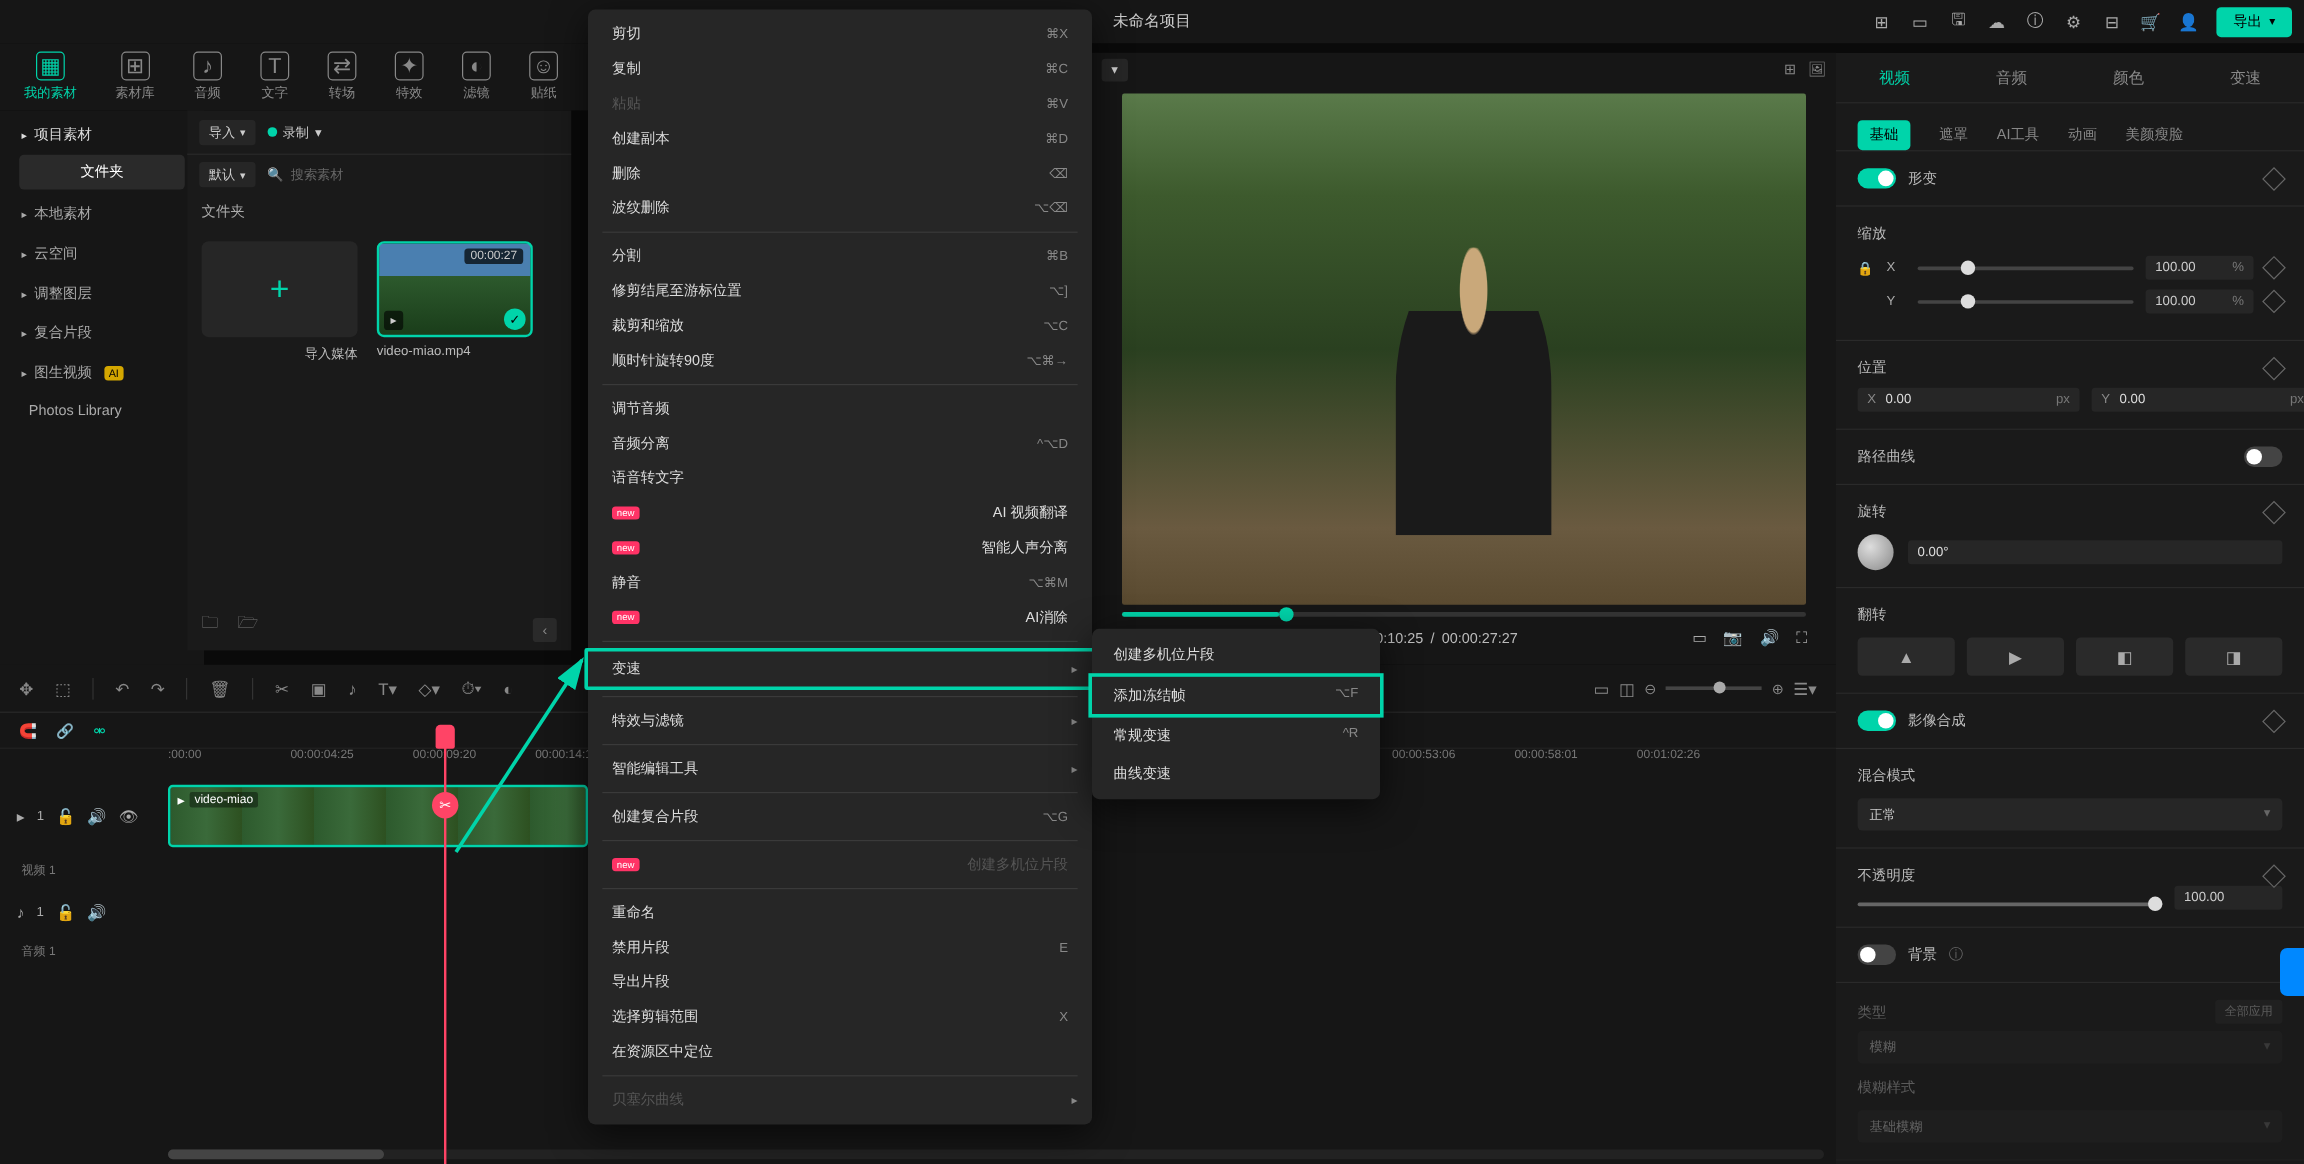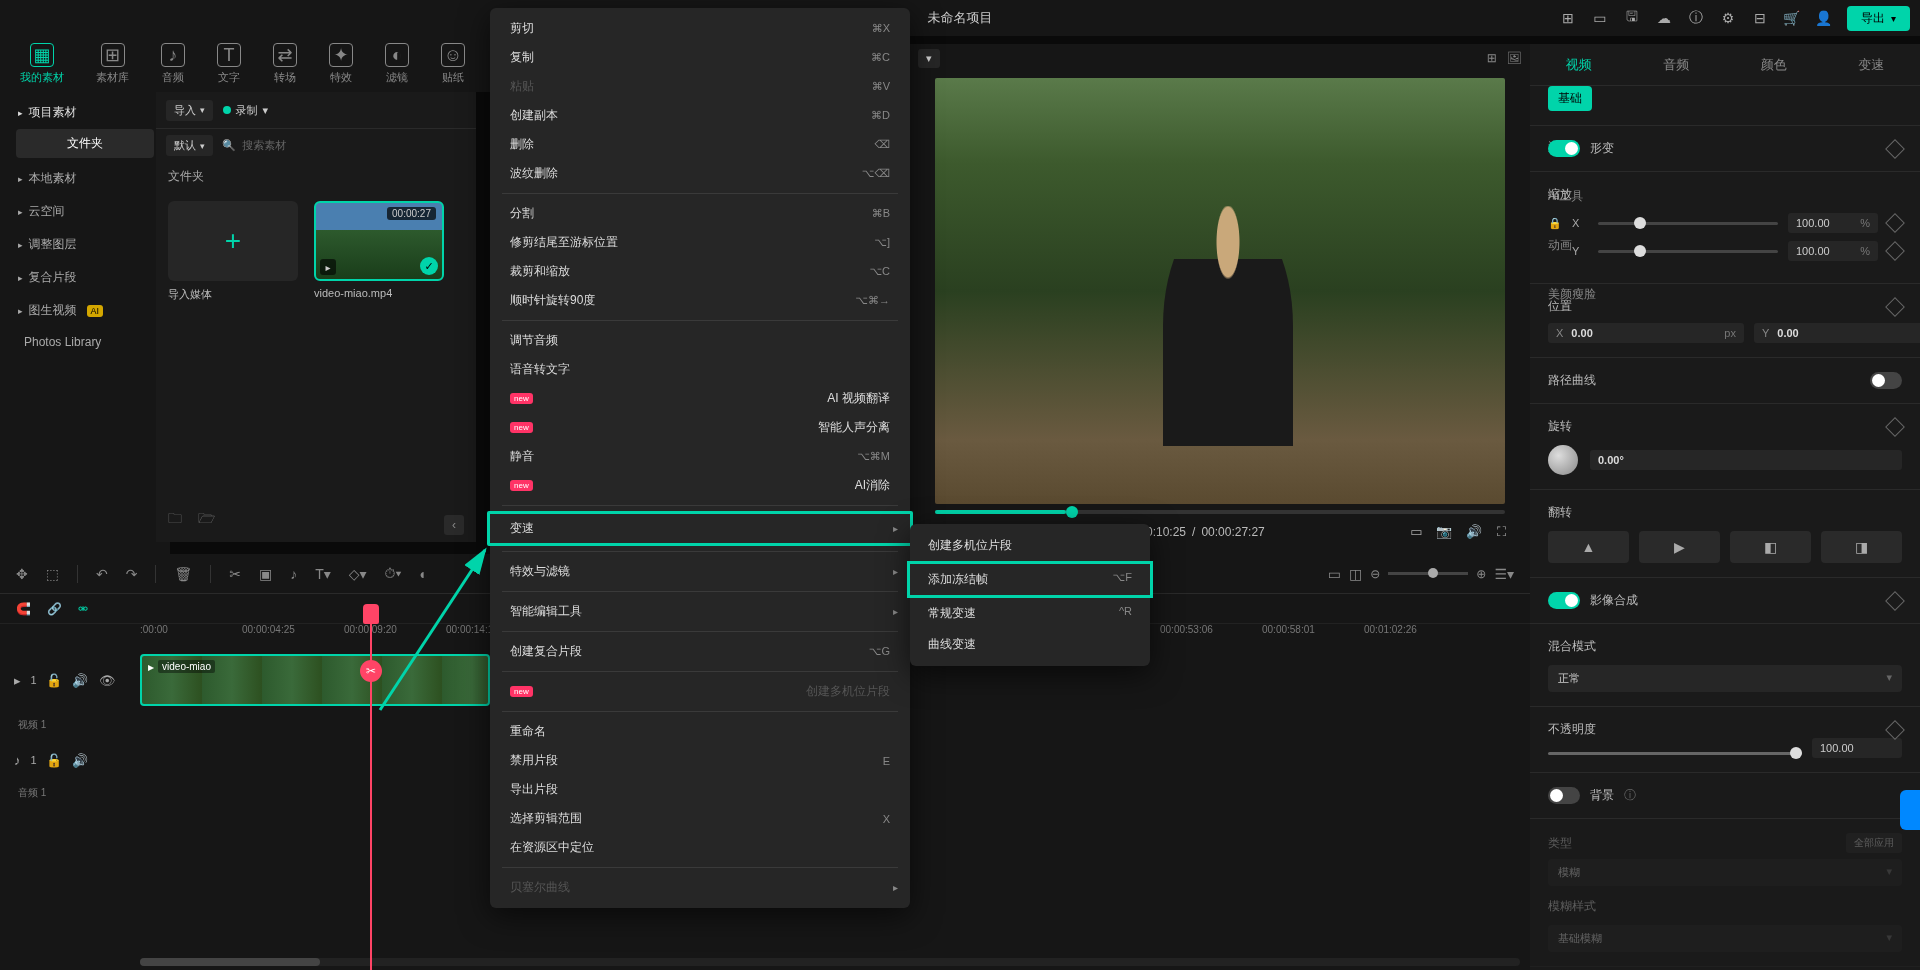--- a/index.html
+++ b/index.html
@@ -48,21 +48,21 @@
 .mp-label{font-size:12px;color:#aaa;padding:6px 12px;}
 .mp-grid{display:flex;gap:16px;padding:10px 12px;}
 .mp-add{width:130px;height:80px;background:#262626;border-radius:6px;display:flex;align-items:center;justify-content:center;cursor:pointer;}
 .mp-add-plus{font-size:28px;color:#00d4aa;font-weight:200;}
 .mp-thumb{width:130px;}
 .mp-thumb-img{width:130px;height:80px;border-radius:6px;border:2px solid #00d4aa;position:relative;background:linear-gradient(180deg,#4a7fb0 0%,#4a7fb0 35%,#2d5a2d 35%,#1a3d1a 100%);overflow:hidden;}
 .mp-dur{position:absolute;top:4px;right:6px;background:rgba(0,0,0,.7);padding:1px 5px;border-radius:3px;font-size:10px;}
 .mp-check{position:absolute;bottom:4px;right:4px;width:18px;height:18px;background:#00d4aa;border-radius:50%;display:flex;align-items:center;justify-content:center;color:#000;font-size:11px;}
 .mp-tag{position:absolute;bottom:4px;left:4px;width:16px;height:16px;background:rgba(0,0,0,.6);border-radius:3px;display:flex;align-items:center;justify-content:center;font-size:10px;}
 .mp-name{font-size:11px;color:#bbb;margin-top:6px;}
-.mp-add-lbl{font-size:11px;color:#bbb;margin-top:6px;text-align:left;}
+.mp-add-lbl{font-size:11px;color:#bbb;margin-top:6px;text-align:right;}
 
 
 .ctx { position:absolute; top:8px; left:490px; width:420px; background:#262626; border-radius:6px; padding:6px 0; z-index:100; box-shadow:0 8px 30px rgba(0,0,0,.6); }
 .ctx-item { padding:6px 20px; display:flex; justify-content:space-between; align-items:center; font-size:12px; color:#ddd; cursor:pointer; position:relative; }
 .ctx-item.disabled{color:#555;}
 .ctx-item .sc{color:#888;font-size:11px;}
 .ctx-sep{height:1px;background:#3a3a3a;margin:5px 12px;}
 .ctx-arrow::after{content:"▸";position:absolute;right:12px;color:#888;font-size:10px;}
 .ctx-badge{background:#ff3366;color:#fff;font-size:8px;padding:1px 4px;border-radius:3px;margin-right:6px;}
 .ctx-badge.new{background:#ff3366;}
@@ -90,21 +90,21 @@
 .prev-ctrl{display:flex;align-items:center;justify-content:space-between;padding:6px 24px;font-size:12px;color:#bbb;}
 .prev-time{display:flex;gap:6px;}
 .prev-btns{display:flex;gap:14px;font-size:13px;color:#aaa;}
 .prev-btns span{cursor:pointer;}
 
 
 .inspector { position:absolute; top:44px; right:0; width:390px; bottom:0; background:#1a1a1a; overflow-y:auto; }
 .insp-tabs{display:flex;height:42px;align-items:center;justify-content:space-around;border-bottom:1px solid #2a2a2a;}
 .insp-tab{font-size:13px;color:#888;cursor:pointer;padding:4px 2px;}
 .insp-tab.active{color:#00d4aa;}
-.insp-subtabs{display:flex;height:40px;align-items:flex-start;gap:24px;padding:0 18px;border-bottom:1px solid #2a2a2a;flex-direction:column;}
+.insp-subtabs{display:flex;height:40px;align-items:flex-end;gap:24px;padding:0 18px;border-bottom:1px solid #2a2a2a;}
 .insp-sub{font-size:12px;color:#888;cursor:pointer;padding:4px 0;}
 .insp-sub.active{color:#fff;background:#00d4aa;padding:4px 10px;border-radius:4px;color:#000;}
 .insp-sec{padding:14px 18px;border-bottom:1px solid #2a2a2a;}
 .insp-row{display:flex;align-items:center;justify-content:space-between;font-size:12px;color:#bbb;}
 .insp-row + .insp-row{margin-top:12px;}
 .toggle{width:32px;height:17px;background:#00d4aa;border-radius:9px;position:relative;cursor:pointer;}
 .toggle.off{background:#444;}
 .toggle::after{content:"";position:absolute;width:13px;height:13px;background:#fff;border-radius:50%;top:2px;right:2px;}
 .toggle.off::after{left:2px;right:auto;}
 .kf{width:14px;height:14px;border:1px solid #666;transform:rotate(45deg);cursor:pointer;}
@@ -112,21 +112,21 @@
 .insp-slider-row{display:flex;align-items:center;gap:10px;margin-bottom:8px;}
 .axis{width:16px;font-size:11px;color:#aaa;}
 .slider{flex:1;height:3px;background:#444;border-radius:2px;position:relative;}
 .slider-h{position:absolute;width:12px;height:12px;background:#ddd;border-radius:50%;top:-5px;}
 .valbox{width:90px;background:#262626;padding:4px 8px;border-radius:3px;font-size:11px;text-align:right;display:flex;justify-content:space-between;}
 .valbox .u{color:#777;}
 .lock{width:14px;color:#666;font-size:11px;}
 .pos-row{display:flex;gap:10px;margin-top:8px;}
 .pos-field{flex:1;display:flex;align-items:center;background:#262626;border-radius:3px;padding:4px 8px;font-size:11px;}
 .pos-field .ax{color:#888;margin-right:8px;}
-.pos-field input{background:none;border:none;color:#ddd;flex:1;font-size:11px;outline:none;font-weight:bold;}
+.pos-field input{background:none;border:none;color:#ddd;flex:1;font-size:11px;outline:none;}
 .pos-field .u{color:#777;}
 .rot-knob{width:30px;height:30px;border-radius:50%;background:radial-gradient(circle at 35% 35%,#ddd,#888);cursor:pointer;}
 .flip-btns{display:flex;gap:10px;margin-top:8px;}
 .flip-btn{flex:1;background:#2a2a2a;padding:8px;border-radius:4px;text-align:center;cursor:pointer;color:#aaa;font-size:14px;}
 .insp-select{width:100%;background:#262626;padding:6px 10px;border-radius:4px;font-size:11px;color:#ccc;display:flex;justify-content:space-between;cursor:pointer;margin-top:6px;}
 .insp-select::after{content:"▾";color:#666;}
 .big-slider{height:3px;background:#666;border-radius:2px;position:relative;margin-top:10px;}
 .big-slider-h{position:absolute;right:0;top:-5px;width:12px;height:12px;background:#ddd;border-radius:50%;}
 .insp-disabled{opacity:.4;}
 .insp-btn-sm{background:#2a2a2a;padding:3px 8px;border-radius:3px;font-size:10px;}
@@ -329,20 +329,24 @@
         <span>顺时针旋转90度</span>
         <span class="sc">⌥⌘→</span>
       </div>
     </div>
   <div class="ctx-sep"></div>
   <div id="ctx-g3">
       <div class="ctx-item">
         <span>调节音频</span>
       </div>
       <div class="ctx-item">
+        <span>音频分离</span>
+        <span class="sc">^⌥D</span>
+      </div>
+      <div class="ctx-item">
         <span>语音转文字</span>
       </div>
       <div class="ctx-item">
         <span class="ctx-badge new">new</span>
         <span>AI 视频翻译</span>
       </div>
       <div class="ctx-item">
         <span class="ctx-badge new">new</span>
         <span>智能人声分离</span>
       </div>

